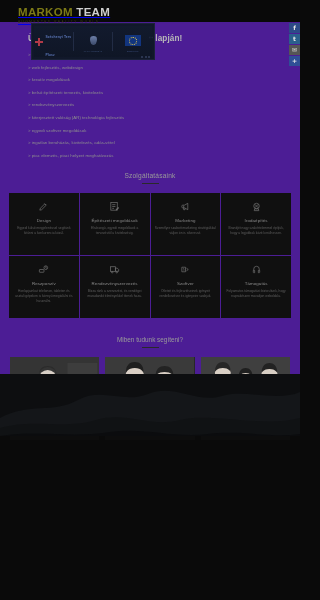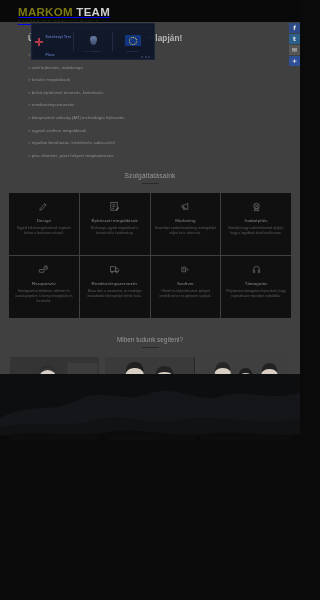--- a/index.html
+++ b/index.html
@@ -4,21 +4,21 @@
 <style>
   * { box-sizing: border-box; margin: 0; padding: 0; }
   html, body { width: 300px; height: 600px; }
   body {
     background: #0a0a0a;
     font-family: "Liberation Sans", sans-serif;
     color: #d8d8d8;
     overflow: hidden;
     position: relative;
   }
-  .page { width: 300px; height: 436px; position: relative; background: #404040; }
+  .page { width: 300px; height: 436px; position: relative; background: #4c1d95; }
 
   
   .header { height: 22px; position: relative; background: #090909; }
   .logo {
     position: absolute; left: 18px; top: 3px;
     line-height: 1;
   }
   .logo-main {
     font-size: 11.5px; font-weight: bold; letter-spacing: 0.3px;
     white-space: nowrap;

